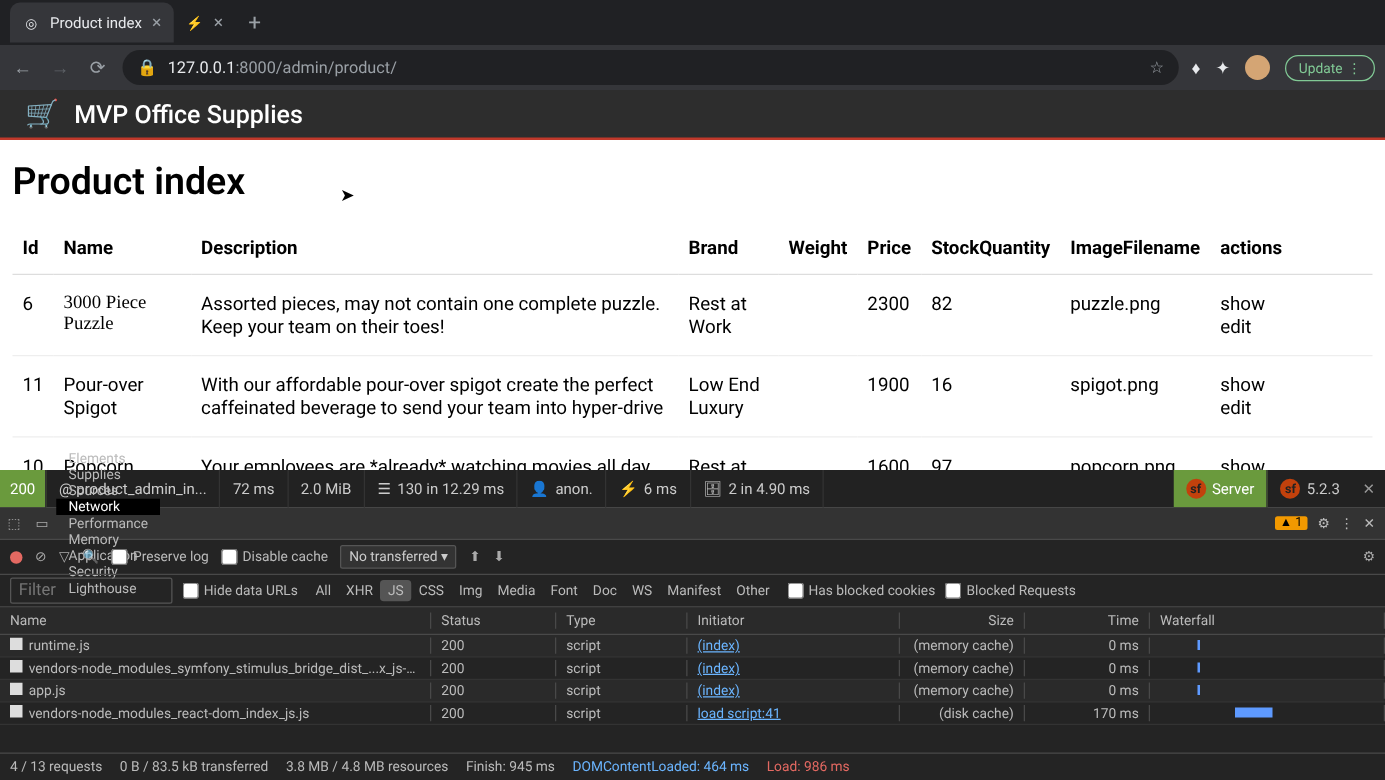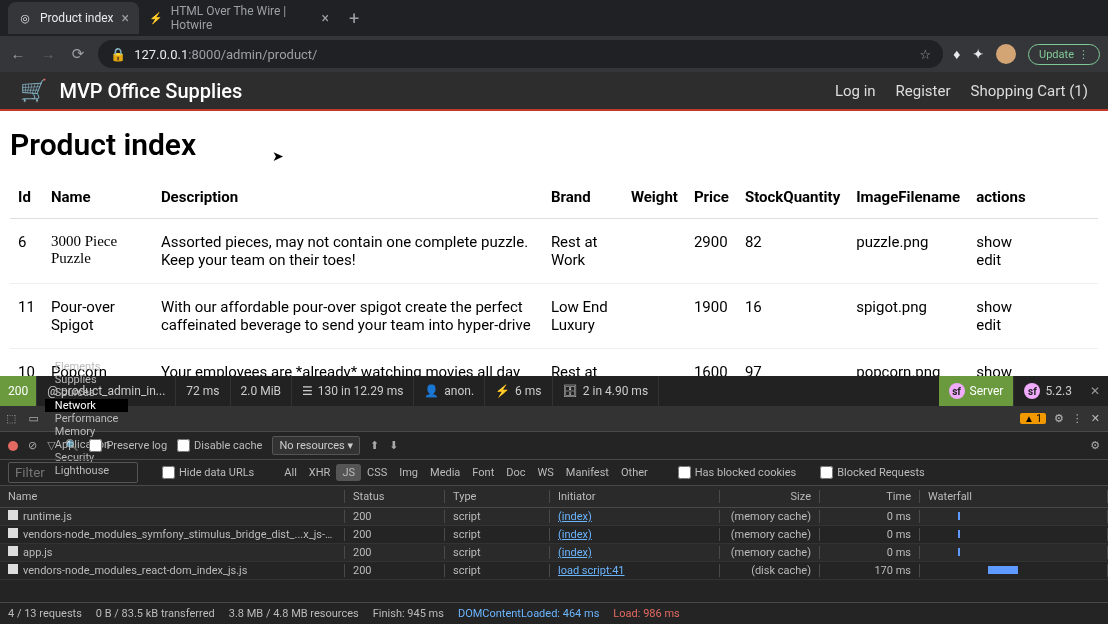--- a/index.html
+++ b/index.html
@@ -40,38 +40,38 @@
 td { padding: 14px 8px; border-bottom: 1px solid #eee; vertical-align: top; }
 td.actions a { display: block; color: #000; text-decoration: none; cursor: pointer; }
 
 
 .sf-toolbar { position: absolute; bottom: 218px; left: 0; right: 0; height: 30px; background: #222; color: #ccc; display: flex; align-items: center; font-size: 12px; }
 .sf-block { padding: 0 10px; height: 100%; display: flex; align-items: center; gap: 5px; border-right: 1px solid #333; }
 .sf-status { background: #6a9a3d; color: #fff; padding: 0 8px; }
 .sf-server { background: #6a9a3d; color: #fff; margin-left: auto; }
 .sf-version { padding: 0 10px; display: flex; align-items: center; gap: 5px; }
 .sf-close { padding: 0 8px; color: #999; cursor: pointer; }
-.sf-logo { width: 16px; height: 16px; border-radius: 50%; background: #f0abfc; color: #222; display: inline-flex; align-items: center; justify-content: center; font-size: 10px; font-weight: bold; }
+.sf-logo { width: 16px; height: 16px; border-radius: 50%; background: #c2410c; color: #222; display: inline-flex; align-items: center; justify-content: center; font-size: 10px; font-weight: bold; }
 
 
 .devtools { position: absolute; bottom: 0; left: 0; right: 0; height: 218px; background: #242424; color: #bbb; font-size: 11px; display: flex; flex-direction: column; }
 .dt-tabs { display: flex; align-items: center; height: 26px; background: #333; border-bottom: 1px solid #494949; }
 .dt-tab-icon { padding: 0 6px; color: #aaa; cursor: pointer; }
 .dt-tab { padding: 0 10px; height: 100%; display: flex; align-items: center; cursor: pointer; }
 .dt-tab.active { background: #000; color: #fff; }
 .dt-tabs-right { margin-left: auto; display: flex; align-items: center; gap: 8px; padding-right: 8px; }
 .dt-warning { background: #f29900; color: #000; border-radius: 2px; padding: 0 4px; font-size: 10px; }
 
 .dt-toolbar { display: flex; align-items: center; height: 28px; padding: 0 8px; gap: 10px; border-bottom: 1px solid #494949; }
 .dt-rec { width: 10px; height: 10px; border-radius: 50%; background: #e46962; }
 .dt-tool-icon { color: #aaa; cursor: pointer; }
 .dt-checkbox { display: flex; align-items: center; gap: 4px; font-size: 11px; }
 .dt-select { border: 1px solid #555; padding: 2px 6px; border-radius: 2px; font-size: 11px; background: #333; color: #ccc; }
 
-.dt-filter-row { display: flex; align-items: center; height: 26px; padding: 0 8px; gap: 24px; border-bottom: 1px solid #494949; font-size: 11px; }
+.dt-filter-row { display: flex; align-items: center; height: 26px; padding: 0 8px; gap: 8px; border-bottom: 1px solid #494949; font-size: 11px; }
 .dt-filter-input { background: transparent; border: 1px solid #555; padding: 2px 6px; border-radius: 2px; color: #aaa; width: 130px; }
 .dt-filter-btn { padding: 2px 6px; cursor: pointer; }
 .dt-filter-btn.active { background: #555; border-radius: 3px; }
 
 .dt-table { flex: 1; overflow: hidden; }
 .dt-header-row { display: flex; background: #2a2a2a; border-bottom: 1px solid #494949; height: 22px; align-items: center; }
 .dt-col { padding: 0 8px; border-right: 1px solid #494949; overflow: hidden; white-space: nowrap; text-overflow: ellipsis; }
 .dt-col.name { width: 345px; }
 .dt-col.status { width: 100px; }
 .dt-col.type { width: 105px; }
@@ -96,21 +96,20 @@
 
 <div class="browser-chrome">
   <div class="tab-bar">
     <div class="tab active">
       <span class="tab-favicon">◎</span>
       <span>Product index</span>
       <span class="tab-close">×</span>
     </div>
     <div class="tab inactive">
       <span class="tab-favicon">⚡</span>
-      <span>HTML Over The Wire | Hotwire</span>
       <span class="tab-close">×</span>
     </div>
     <span class="new-tab">+</span>
   </div>
   <div class="nav-bar">
     <span class="nav-icon">←</span>
     <span class="nav-icon disabled">→</span>
     <span class="nav-icon">⟳</span>
     <div class="url-bar">
       <span>🔒</span>
@@ -126,25 +125,20 @@
           <span>⋮</span>
         </span>
     </div>
   </div>
 </div>
 
 <div class="site-header">
   <div class="brand">
     <span class="brand-icon">🛒</span>
     <span>MVP Office Supplies</span>
-  </div>
-  <div class="site-nav">
-    <a>Log in</a>
-    <a>Register</a>
-    <a>Shopping Cart (1)</a>
   </div>
 </div>
 
 <div class="content">
   <h1 class="page-title">Product index</h1>
   <table>
     <thead>
         <tr id="thead-row">
           <th>Id</th>
           <th>Name</th>
@@ -157,21 +151,21 @@
           <th>actions</th>
         </tr>
       </thead>
     <tbody id="tbody">
         <tr>
           <td style="width: 30px;">6</td>
           <td style="width: 110px; font-family: Liberation Serif, serif;">3000 Piece Puzzle</td>
           <td style="width: 390px;">Assorted pieces, may not contain one complete puzzle. Keep your team on their toes!</td>
           <td style="width: 80px;">Rest at Work</td>
           <td style="width: 60px;"></td>
-          <td style="width: 50px;">2900</td>
+          <td style="width: 50px;">2300</td>
           <td style="width: 110px;">82</td>
           <td style="width: 120px;">puzzle.png</td>
           <td class="actions">
             <a>show</a>
             <a>edit</a>
           </td>
         </tr>
         <tr>
           <td style="width: 30px;">11</td>
           <td style="width: 110px;">Pour-over Spigot</td>
@@ -266,21 +260,21 @@
     <span class="dt-tool-icon">▽</span>
     <span class="dt-tool-icon">🔍</span>
     <label class="dt-checkbox">
         <input type="checkbox" style="">
         <span>Preserve log</span>
       </label>
     <label class="dt-checkbox">
         <input type="checkbox" style="">
         <span>Disable cache</span>
       </label>
-    <span class="dt-select"><span>No resources</span> ▾</span>
+    <span class="dt-select"><span>No transferred</span> ▾</span>
     <span class="dt-tool-icon">⬆</span>
     <span class="dt-tool-icon">⬇</span>
     <span style="margin-left:auto" class="dt-tool-icon">⚙</span>
   </div>
   <div class="dt-filter-row">
     <input class="dt-filter-input" placeholder="Filter" style="">
     <label class="dt-checkbox">
         <input type="checkbox" style="">
         <span>Hide data URLs</span>
       </label>

